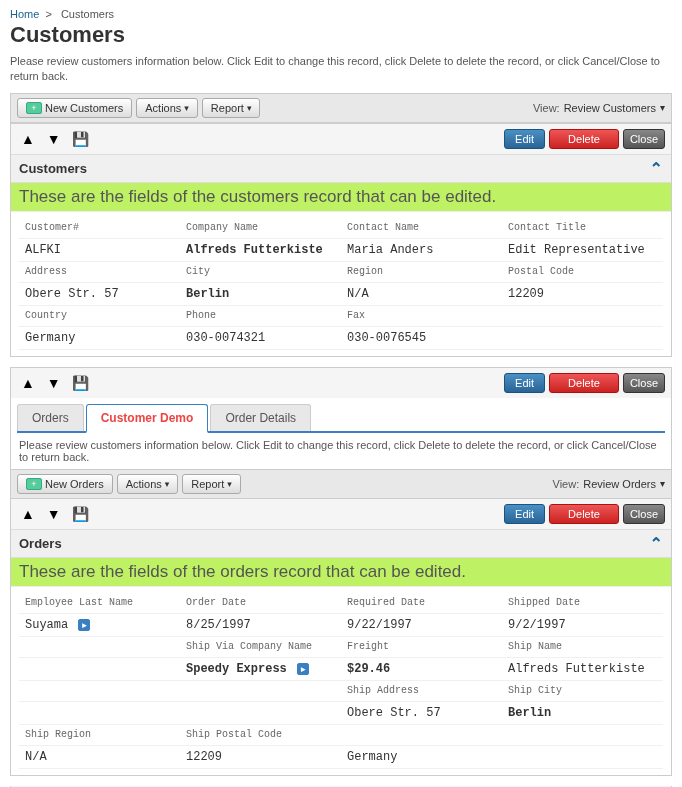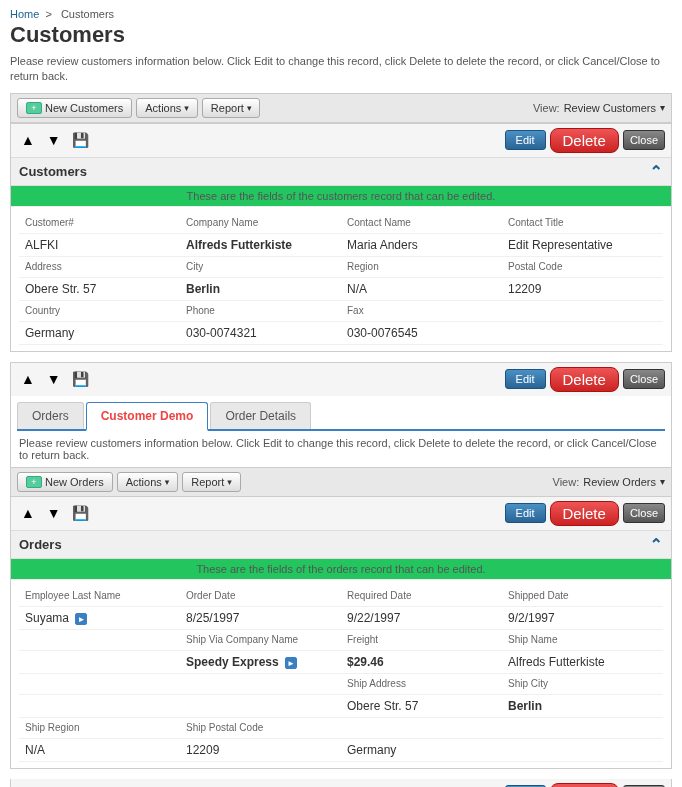--- a/index.html
+++ b/index.html
@@ -88,23 +88,23 @@
       border: 1px solid #1a5280;
       border-radius: 3px;
       padding: 3px 10px;
       font-size: 11px;
       cursor: pointer;
     }
     .btn-delete {
       background: linear-gradient(to bottom, #e55, #c22);
       color: #fff;
       border: 1px solid #a11;
-      border-radius: 8px;
-      padding: 3px 12px;
-      font-size: 15px;
+      border-radius: 3px;
+      padding: 3px 18px;
+      font-size: 11px;
       cursor: pointer;
     }
     .btn-close {
       background: linear-gradient(to bottom, #888, #555);
       color: #fff;
       border: 1px solid #333;
       border-radius: 3px;
       padding: 3px 6px;
       font-size: 11px;
       cursor: pointer;
@@ -117,39 +117,39 @@
       padding: 4px 8px;
       background: #f0f0f0;
       border-bottom: 1px solid #ddd;
     }
     .section-title {
       font-weight: bold;
       font-size: 13px;
       color: #333;
     }
     .section-subdesc {
-      font-size: 11px;
+      font-size: 17px;
       color: #555;
       padding: 4px 8px;
-      background: #22c55e;
+      background: #bef264;
       border-bottom: 1px solid #eee;
-      text-align: center;
     }
     
     .fields-grid {
       padding: 6px 8px;
       background: #fff;
     }
     .fields-row {
       display: grid;
       grid-template-columns: 1fr 1fr 1fr 1fr;
       border-bottom: 1px solid #f0f0f0;
     }
     .field-cell {
       padding: 4px 6px;
+      font-family: Liberation Mono, monospace;
     }
     .field-label {
       font-size: 10px;
       color: #666;
       margin-bottom: 1px;
     }
     .field-value {
       font-size: 12px;
       color: #333;
       font-weight: normal;

